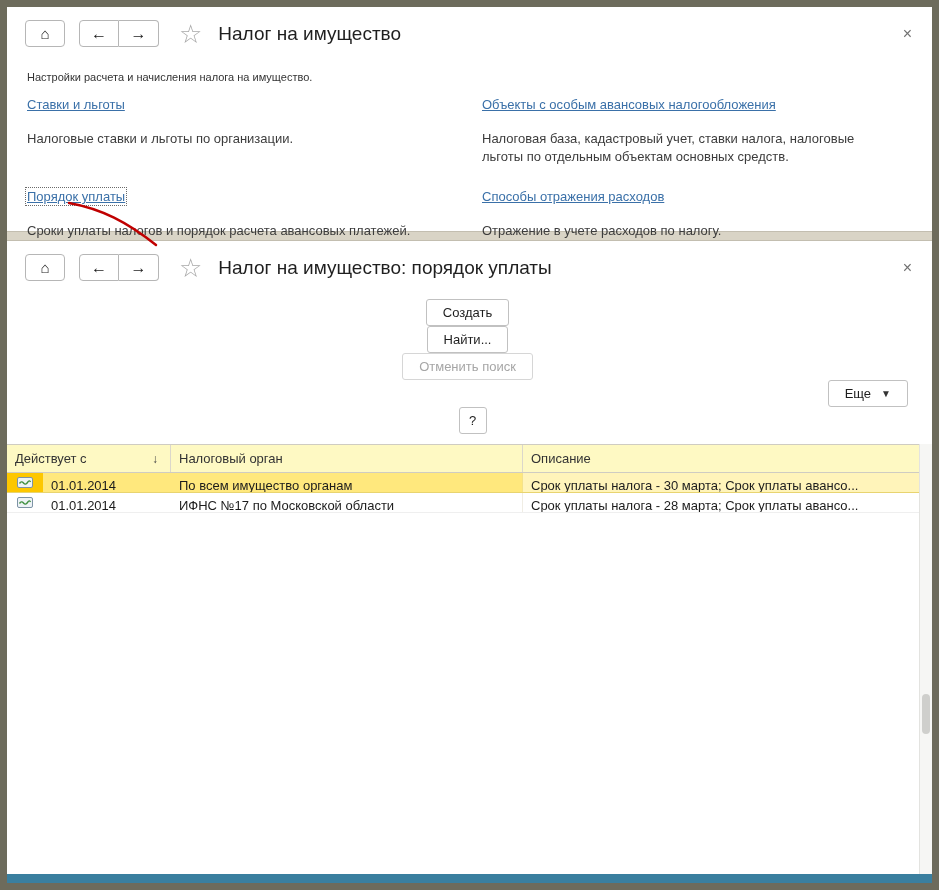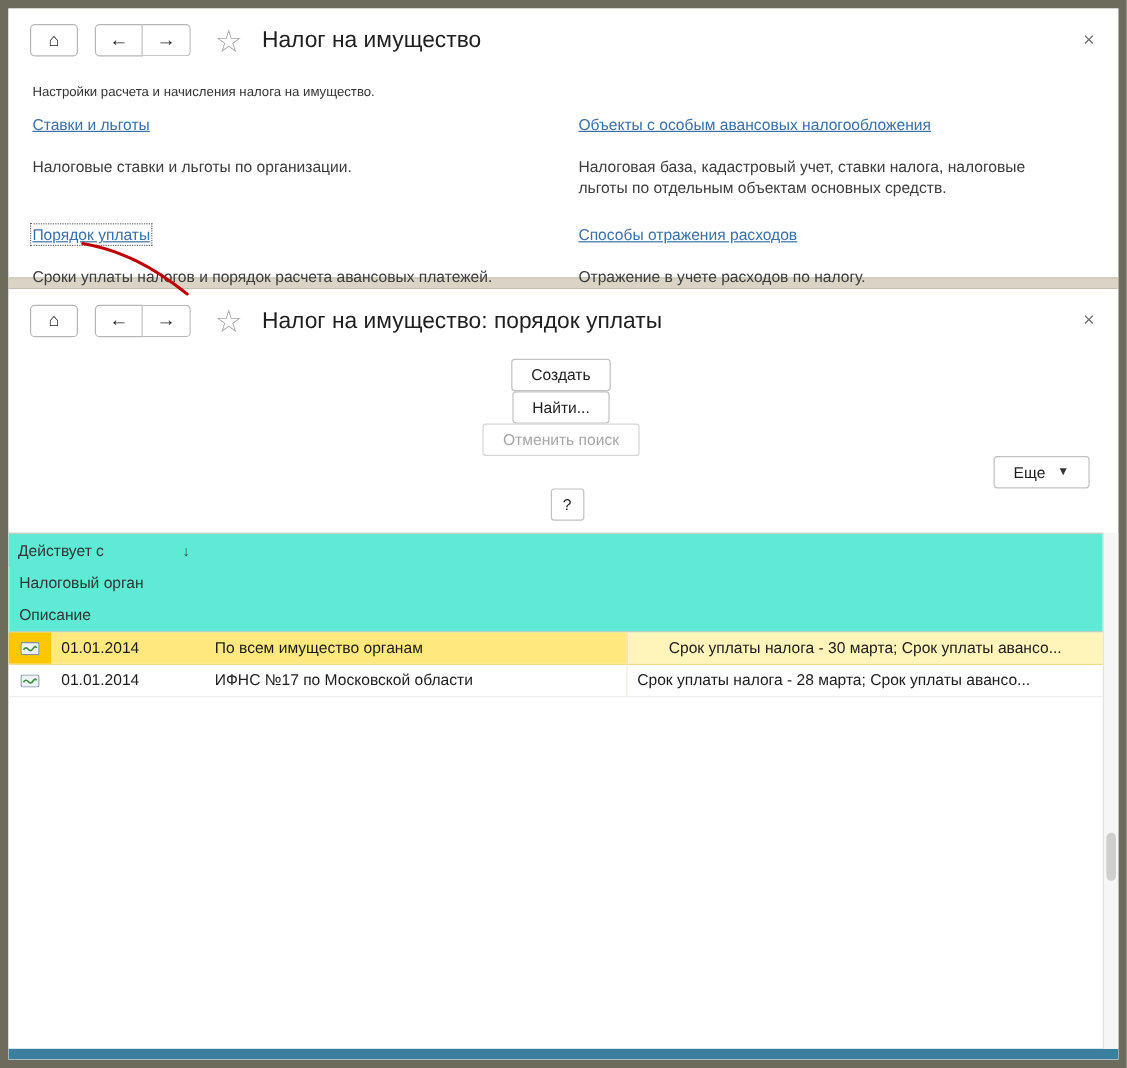--- a/index.html
+++ b/index.html
@@ -55,37 +55,37 @@
     font-family:inherit;
   }
   .btn.disabled { color:#a6a6a6; border-color:#d6d6d6; cursor:default; }
   .btn-more { margin-left:auto; display:flex; align-items:center; gap:10px; }
   .btn-more .caret { font-size:10px; color:#333; }
   .btn-help { width:28px; padding:5px 0; text-align:center; margin-right:0; }
 
   
   .table-zone { flex:1; display:flex; }
   .grid { flex:1; font-size:13px; color:#1c1c1c; }
-  .grid-header { display:flex; background:#5eead4; border-top:1px solid #cfccc2; border-bottom:1px solid #cfccc2;flex-direction:column; }
+  .grid-header { display:flex; background:#fef9c3; border-top:1px solid #cfccc2; border-bottom:1px solid #cfccc2; }
   .gh-cell { padding:6px 8px; color:#333; position:relative; }
   .gh-cell + .gh-cell { border-left:1px solid #dbd7cb; }
   .col-date { width:163px; display:flex; align-items:center; }
   .col-org  { width:352px; }
   .col-desc { flex:1; }
   .sort-arrow { margin-left:auto; margin-right:4px; font-size:12px; color:#444; }
 
-  .grid-row { display:flex; height:27px; align-items:stretch; border-bottom:1px solid #efefef; }
+  .grid-row { display:flex; height:20px; align-items:stretch; border-bottom:1px solid #efefef; }
   .cell { padding:5px 8px; white-space:nowrap; overflow:hidden; }
   .icon-cell { width:36px; display:flex; align-items:center; justify-content:center; padding:0; }
   .date-cell { width:127px; }
 
   .grid-row.selected { border-bottom:1px solid #e8d470; }
   .grid-row.selected .icon-cell { background:#fdc700; }
   .grid-row.selected .date-cell, .grid-row.selected .col-org { background:#ffe87d; }
-  .grid-row.selected .col-desc { background:#fff4ba;text-align:center; }
+  .grid-row.selected .col-desc { background:#fff4ba; }
   .grid-row .col-org { border-left:1px solid transparent; }
   .grid-row:not(.selected) .col-desc { border-left:1px solid #f0ede4; }
   .grid-row.selected .col-desc { border-left:1px solid #f4e28a; }
 
   .rec-icon { width:16px; height:11px; display:block; }
 
   
   .vscroll { width:13px; background:#f6f6f4; border-left:1px solid #e3e3e0; position:relative; }
   .vthumb { position:absolute; left:2px; right:2px; top:250px; height:40px; background:#cfcfcc; border-radius:5px; }
 

